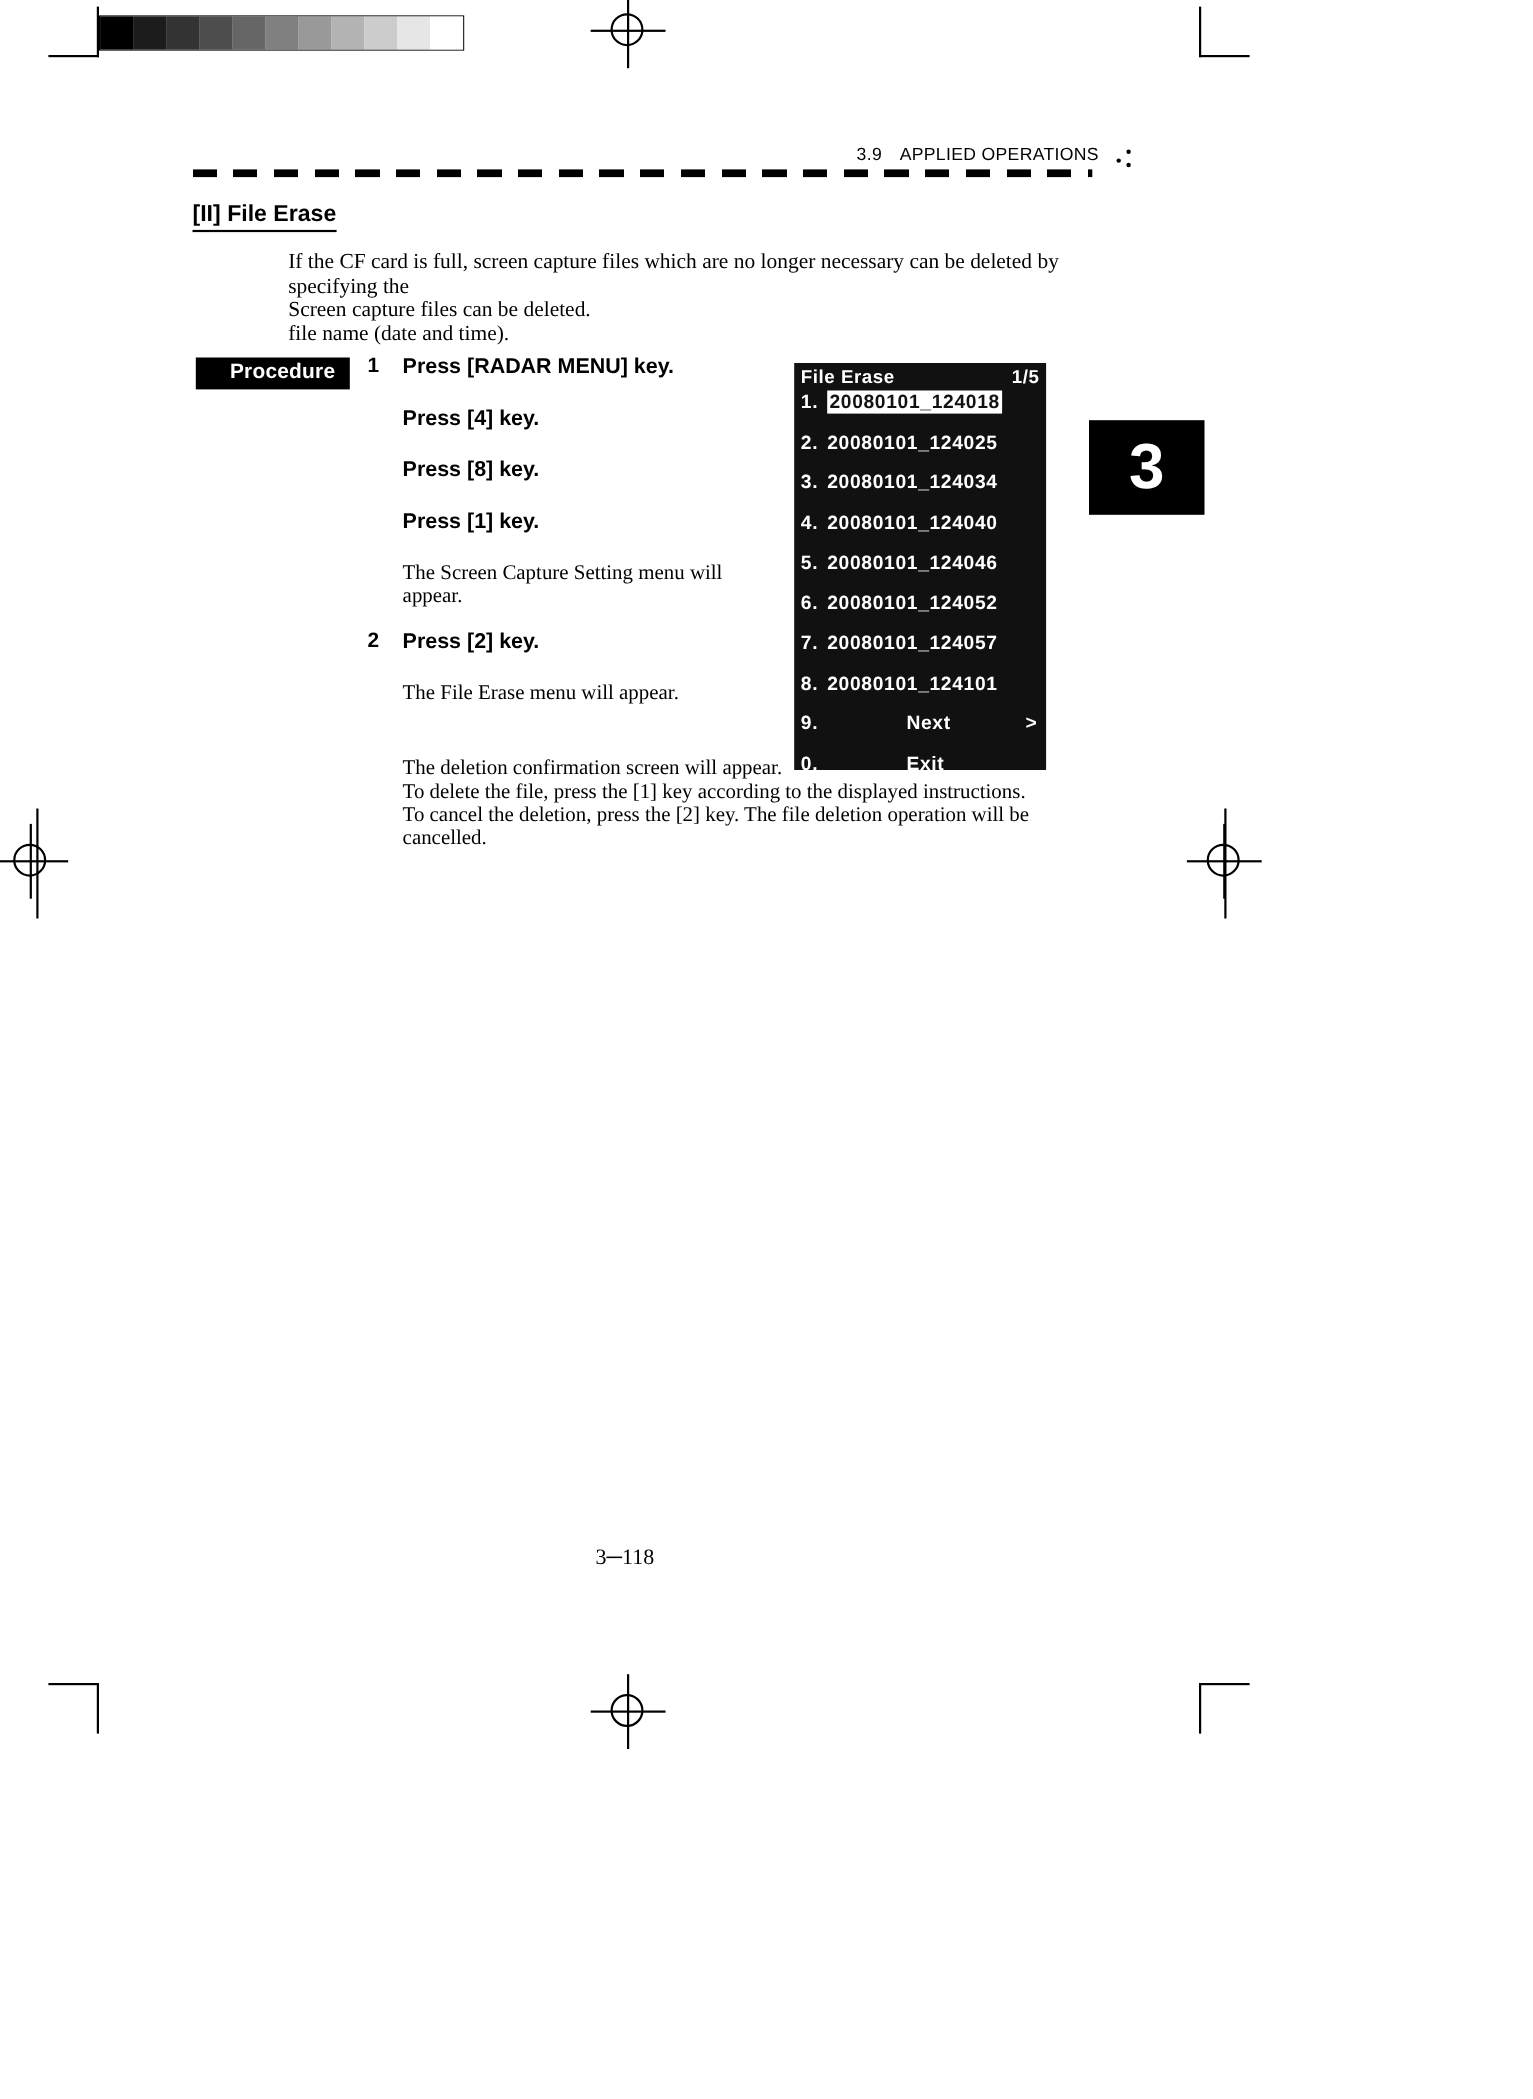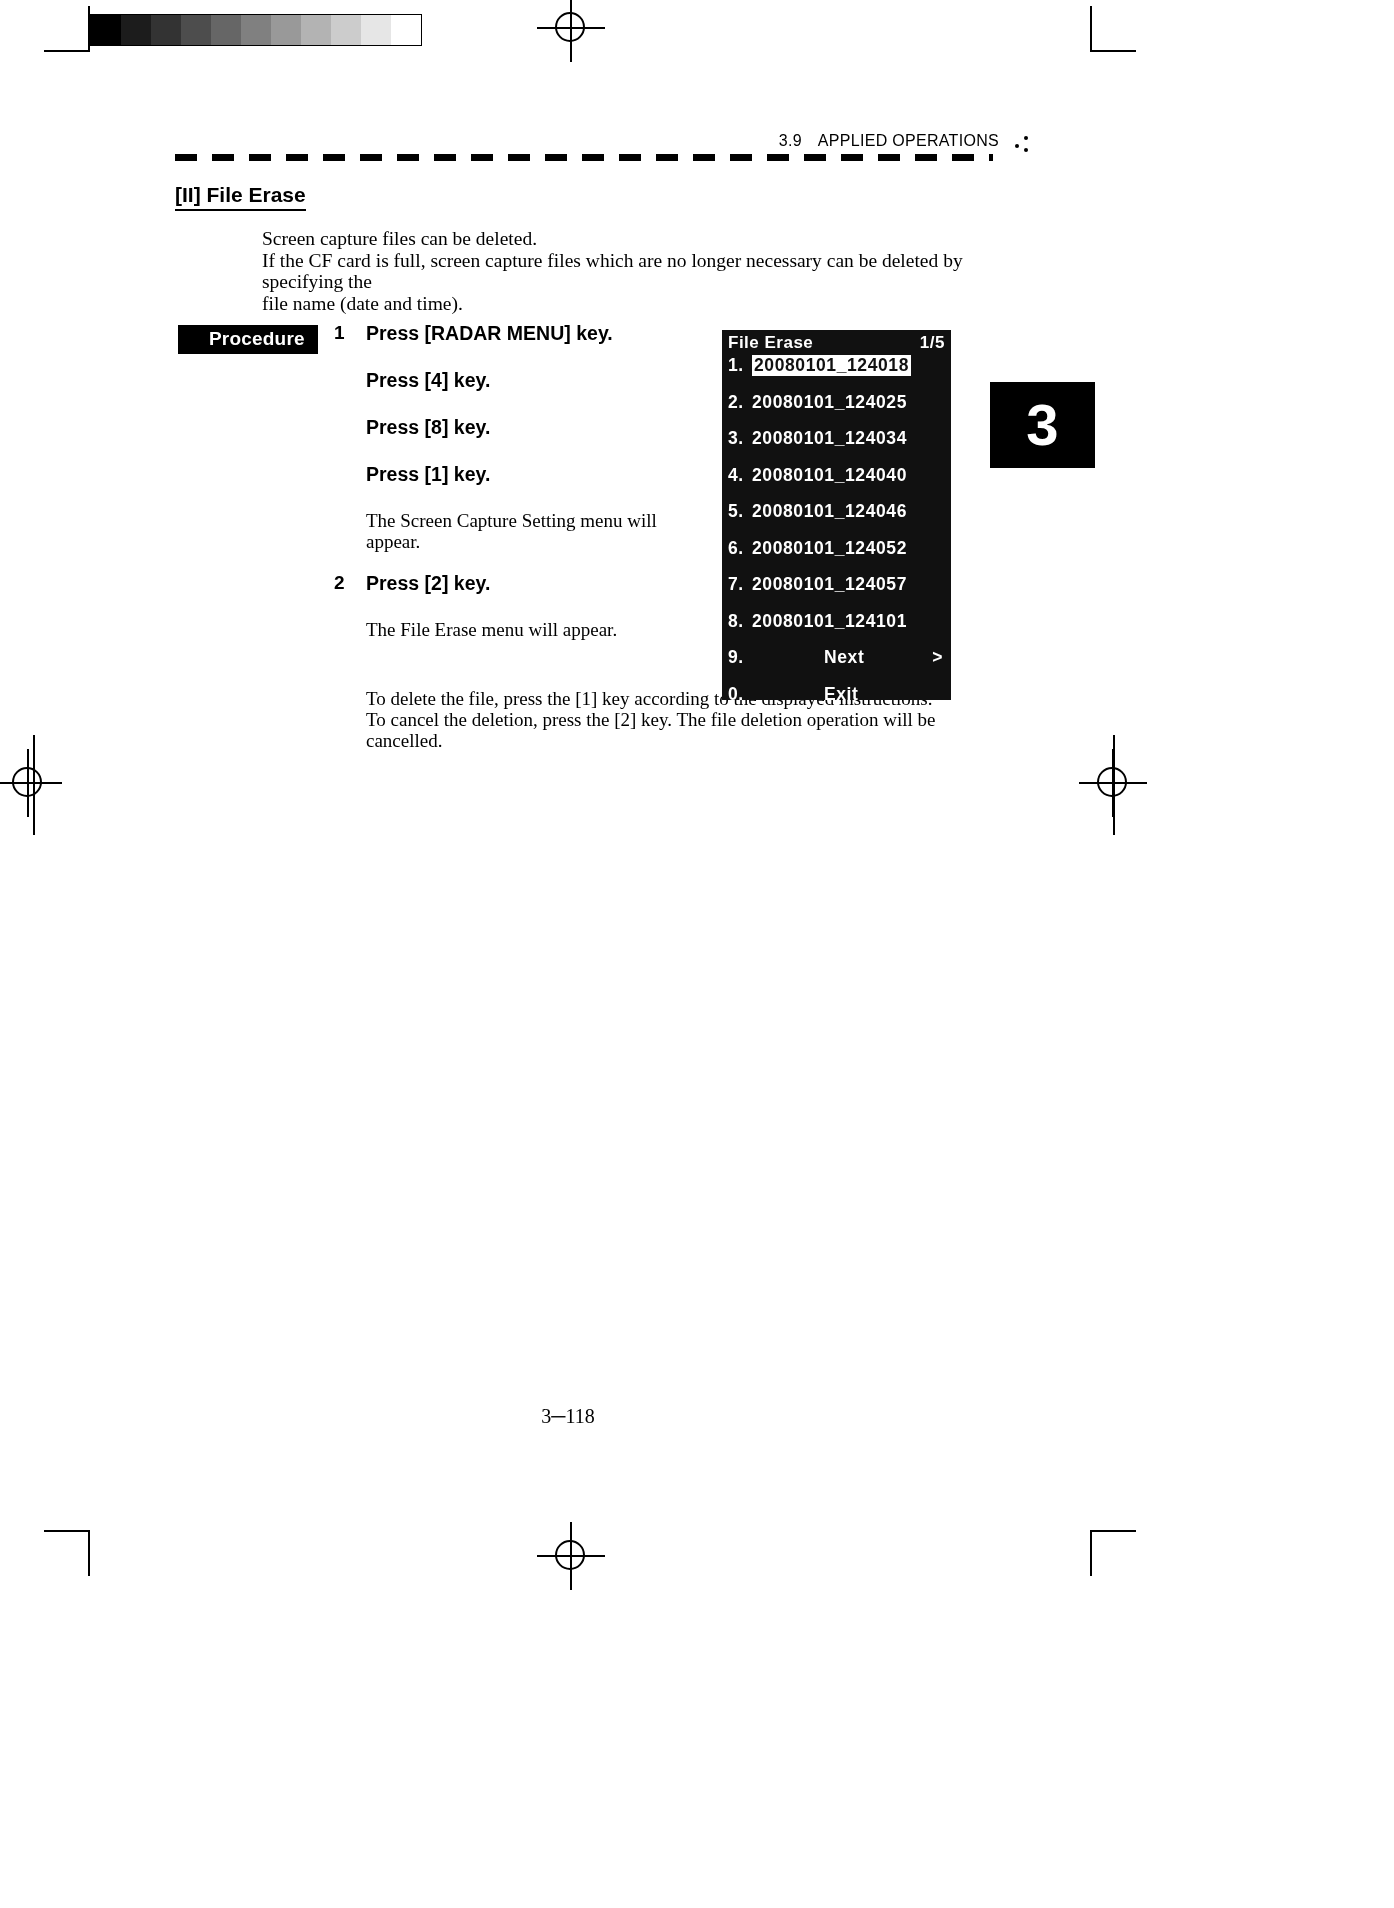--- a/index.html
+++ b/index.html
@@ -143,22 +143,22 @@
 </div>
 <div id="dashline"></div>
 
 <div id="chaptab">
   <span>3</span>
 </div>
 
 <div id="sectitle">[II] File Erase</div>
 
 <div id="intro">
+  <p>If the CF card is full, screen capture files which are no longer necessary can be deleted by specifying the</p>
   <p>Screen capture files can be deleted.</p>
-  <p>If the CF card is full, screen capture files which are no longer necessary can be deleted by specifying the</p>
   <p>file name (date and time).</p>
 </div>
 
 <div id="procbadge">Procedure</div>
 
 <div id="steps">
   <div class="steprow">
     <span class="stepnum">1</span>
     <span class="steptxt">Press [RADAR MENU] key.</span>
   </div>
@@ -183,20 +183,21 @@
   <div class="steprow">
     <span class="stepnum">2</span>
     <span class="steptxt">Press [2] key.</span>
   </div>
   <div class="gap-m"></div>
   <div class="note">The File Erase menu will appear.</div>
   <div class="gap-m"></div>
 </div>
 
 <div id="tail">
+  <p>The deletion confirmation screen will appear.</p>
   <p>To delete the file, press the [1] key according to the displayed instructions.</p>
   <p>To cancel the deletion, press the [2] key.    The file deletion operation will be cancelled.</p>
 </div>
 
 <div id="lcd">
   <div id="lcdhead">
     <span class="ttl">File  Erase</span>
     <span class="pg">1/5</span>
   </div>
   <div id="lcdlist">

